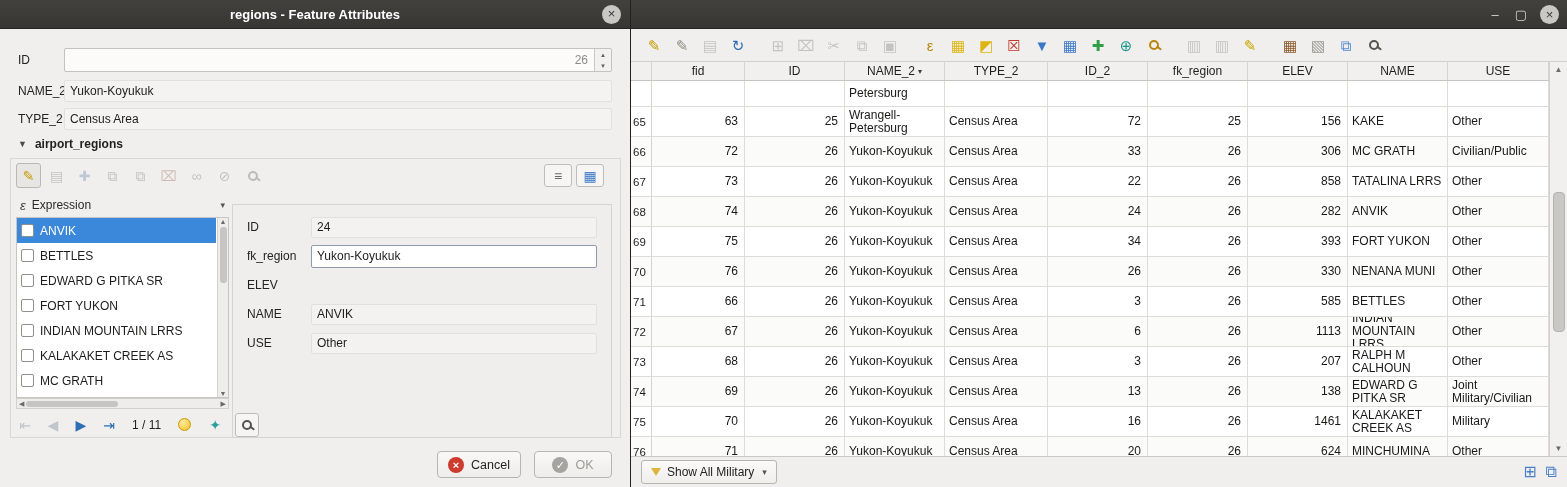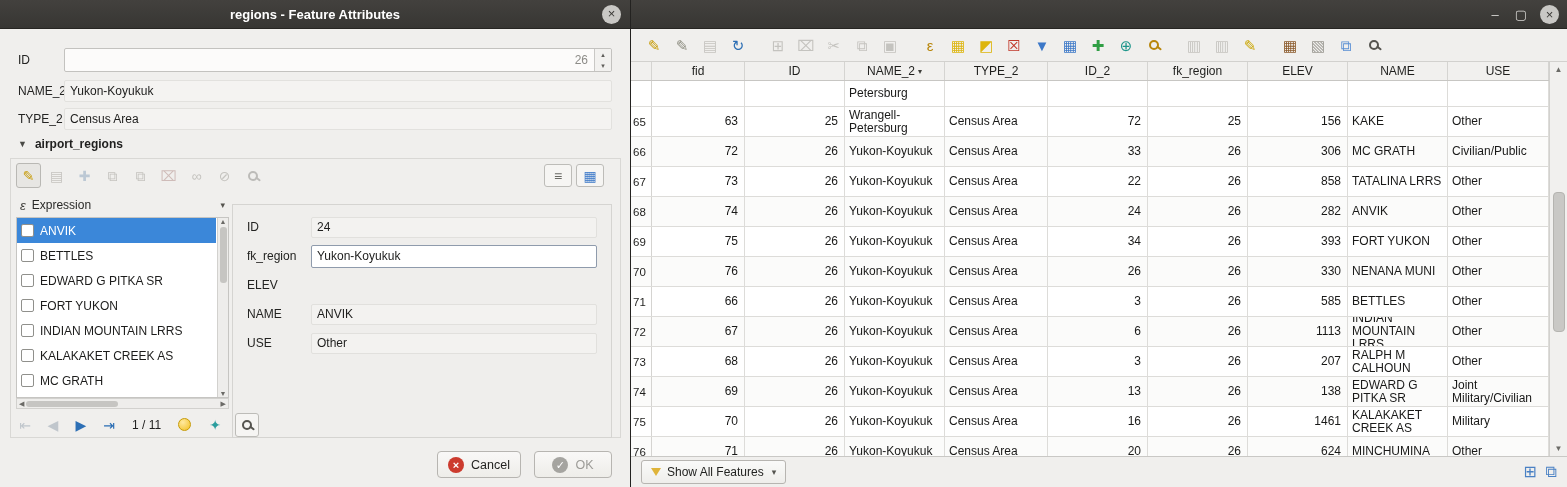--- a/index.html
+++ b/index.html
@@ -800,21 +800,21 @@
         <span>▲</span>
         <span class="tthumb"></span>
         <span class="tssp"></span>
         <span>▼</span>
       </div>
     </div>
 
     <footer class="tfoot">
       <button class="filterbtn">
         <span class="funnel"></span>
-        <span>Show All Features</span>
+        <span>Show All Military</span>
         <span class="caret">▾</span>
       </button>
       <span class="footicons">
           <span class="footico" style="color: rgb(74, 129, 196);">⊞</span>
           <span class="footico" style="color: rgb(74, 129, 196);">⧉</span>
         </span>
     </footer>
   </section>
 
 </div>

